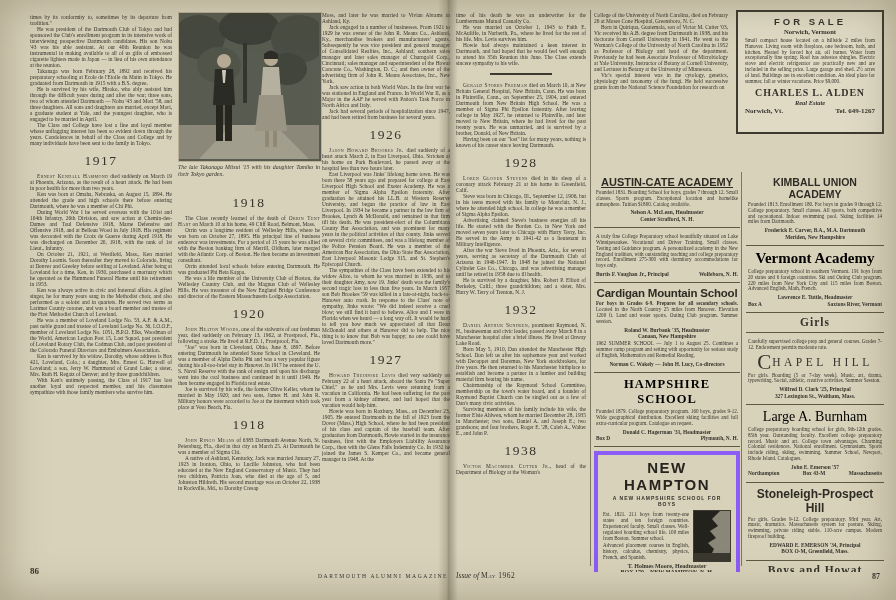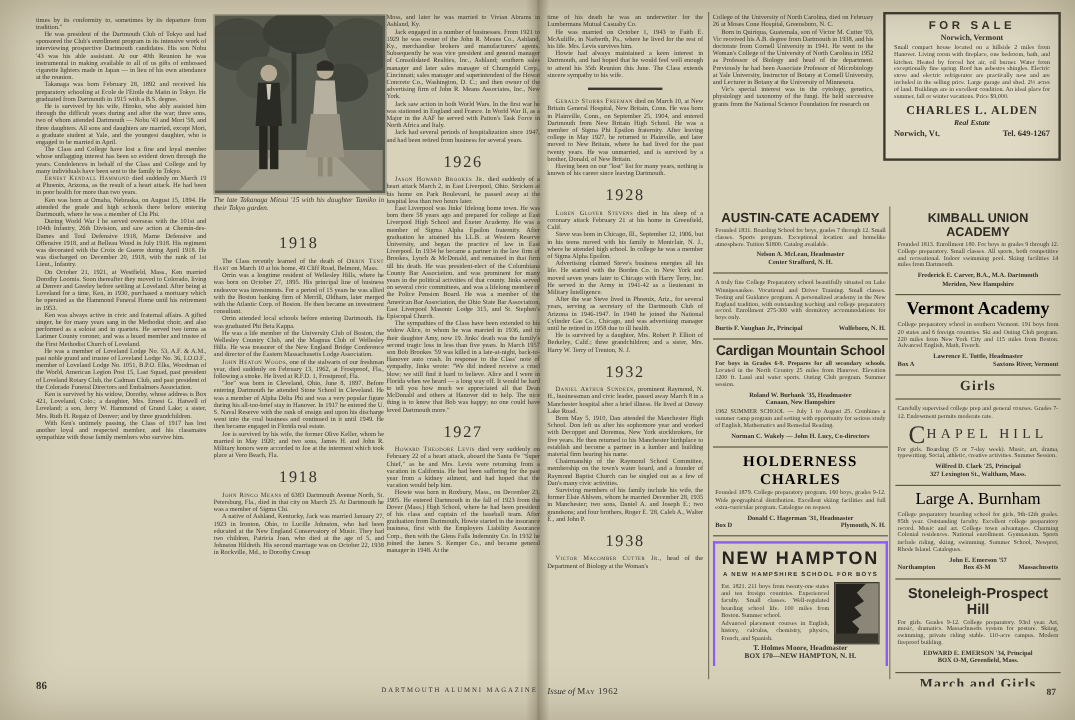--- a/index.html
+++ b/index.html
@@ -60,38 +60,39 @@
   .ad-title-serif{font-weight:bold;text-align:center;color:#000000;}
   .ad-body{font-size:5.1px;line-height:5.8px;text-align:justify;margin:2px 0;}
   .ad-head{font-size:5.4px;font-weight:bold;text-align:center;line-height:6.4px;}
   .ad-row{display:flex;justify-content:space-between;font-size:5.4px;font-weight:bold;line-height:6.4px;}
   .sec-head{font-size:11.5px;font-weight:bold;text-align:center;padding:3px 0 4px;border-bottom:1px solid #5d5942;letter-spacing:1px;}
   .brew-top{display:flex;align-items:flex-start;justify-content:space-between;}
   .brew-founded{font-size:4.8px;line-height:5.2px;text-align:right;font-weight:bold;}
   .chapel-logo{display:flex;align-items:center;justify-content:center;margin:2px 0 1px;}
   .chapel-logo .bigc{font-size:21px;line-height:18px;font-weight:400;}
   .chapel-logo .restc{font-size:11.5px;letter-spacing:3.5px;margin-left:1px;}
-  .nh-box{border:2px solid #8b5cf6;padding:4px 5px;margin-top:4px;}
+  .nh-box{border:4px solid #8b5cf6;padding:4px 5px;margin-top:4px;}
   .nh-title{font-family:"Liberation Sans","DejaVu Sans",sans-serif;font-weight:bold;font-size:15px;letter-spacing:1.5px;text-align:center;color:#26241e;}
   .nh-sub{font-family:"Liberation Sans","DejaVu Sans",sans-serif;font-size:5px;letter-spacing:1px;text-align:center;margin:2px 0 3px;font-weight:bold;}
   .nh-flex{display:flex;gap:4px;}
   .nh-flex .ad-body{flex:1;}
   .nh-img{width:36px;height:50px;flex:0 0 36px;border:1px solid #3d3a30;}
 </style>
 </head>
 <body>
 
 <div class="page" id="page-left">
 
   <div class="col" style="left:30px;top:14px;width:142px;height:548px;">
       <p class="body-p ni">times by its conformity to, sometimes by its departure from tradition."</p>
       <p class="body-p">He was president of the Dartmouth Club of Tokyo and had sponsored the Club's enrollment program in its intensive work of interviewing prospective Dartmouth candidates. His son Nobu '43 was his able assistant. At our 40th Reunion he was instrumental in making available to all of us gifts of embossed cigarette lighters made in Japan — in lieu of his own attendance at the reunion.</p>
       <p class="body-p">Takanaga was born February 28, 1892 and received his preparatory schooling at Ecole de l'Etoile du Matin in Tokyo. He graduated from Dartmouth in 1915 with a B.S. degree.</p>
       <p class="body-p">He is survived by his wife, Hiroko, who ably assisted him through the difficult years during and after the war; three sons, two of whom attended Dartmouth — Nobu '43 and Mori '58, and three daughters. All sons and daughters are married, except Mori, a graduate student at Yale, and the youngest daughter, who is engaged to be married in April.</p>
       <p class="body-p">The Class and College have lost a fine and loyal member whose unflagging interest has been so evident down through the years. Condolences in behalf of the Class and College and by many individuals have been sent to the family in Tokyo.</p>
+      <div class="year-h">1917</div>
       <p class="body-p"><span></span><span class="sc">Ernest Kendall Hammond</span><span> died suddenly on March 19 at Phoenix, Arizona, as the result of a heart attack. He had been in poor health for more than two years.</span></p>
       <p class="body-p">Ken was born at Omaha, Nebraska, on August 15, 1894. He attended the grade and high schools there before entering Dartmouth, where he was a member of Chi Phi.</p>
       <p class="body-p">During World War I he served overseas with the 101st and 104th Infantry, 26th Division, and saw action at Chemin-des-Dames and Toul Defensive 1918, Marne Defensive and Offensive 1918, and at Belleau Wood in July 1918. His regiment was decorated with the Croix de Guerre during April 1918. He was discharged on December 20, 1918, with the rank of 1st Lieut., Infantry.</p>
       <p class="body-p">On October 21, 1921, at Westfield, Mass., Ken married Dorothy Loomis. Soon thereafter they moved to Colorado, living at Denver and Greeley before settling at Loveland. After being at Loveland for a time, Ken, in 1930, purchased a mortuary which he operated as the Hammond Funeral Home until his retirement in 1953.</p>
       <p class="body-p">Ken was always active in civic and fraternal affairs. A gifted singer, he for many years sang in the Methodist choir, and also performed as a soloist and in quartets. He served two terms as Larimer County coroner, and was a board member and trustee of the First Methodist Church of Loveland.</p>
       <p class="body-p">He was a member of Loveland Lodge No. 53, A.F. &amp; A.M., past noble grand and trustee of Loveland Lodge No. 36, I.O.O.F., member of Loveland Lodge No. 1051, B.P.O. Elks, Woodman of the World, American Legion Post 15, Last Squad, past president of Loveland Rotary Club, the Cadman Club, and past president of the Colorado Funeral Directors and Embalmers Association.</p>
       <p class="body-p">Ken is survived by his widow, Dorothy, whose address is Box 421, Loveland, Colo.; a daughter, Mrs. Ernest G. Hatwell of Loveland; a son, Jerry W. Hammond of Grand Lake; a sister, Mrs. Ruth H. Regatz of Denver; and by three grandchildren.</p>
       <p class="body-p">With Ken's untimely passing, the Class of 1917 has lost another loyal and respected member, and his classmates sympathize with those family members who survive him.</p>
     </div>
 
@@ -122,20 +123,21 @@
     </svg>
   </div>
   <div class="photo-caption">The late Takanaga Mitsui '15 with his daughter Tamiko in their Tokyo garden.</div>
 
   <div class="col" style="left:178px;top:188px;width:142px;height:374px;">
       <div class="year-h">1918</div>
       <p class="body-p"><span>The Class recently learned of the death of </span><span class="sc">Orrin Tent Hart</span><span> on March 10 at his home, 49 Cliff Road, Belmont, Mass.</span></p>
       <p class="body-p">Orrin was a longtime resident of Wellesley Hills, where he was born on October 27, 1895. His principal line of business endeavor was investments. For a period of 15 years he was allied with the Boston banking firm of Merrill, Oldham, later merged with the Atlantic Corp. of Boston. He then became an investment consultant.</p>
       <p class="body-p">Orrin attended local schools before entering Dartmouth. He was graduated Phi Beta Kappa.</p>
       <p class="body-p">He was a life member of the University Club of Boston, the Wellesley Country Club, and the Magnus Club of Wellesley Hills. He was treasurer of the New England Bridge Conference and director of the Eastern Massachusetts Lodge Association.</p>
+      <div class="year-h">1920</div>
       <p class="body-p"><span></span><span class="sc">John Heaton Woods</span><span>, one of the stalwarts of our freshman year, died suddenly on February 13, 1962, at Frostproof, Fla., following a stroke. He lived at R.F.D. 1, Frostproof, Fla.</span></p>
       <p class="body-p">"Joe" was born in Cleveland, Ohio, June 8, 1897. Before entering Dartmouth he attended Stone School in Cleveland. He was a member of Alpha Delta Phi and was a very popular figure during his all-too-brief stay in Hanover. In 1917 he entered the U. S. Naval Reserve with the rank of ensign and upon his discharge went into the coal business and continued in it until 1949. He then became engaged in Florida real estate.</p>
       <p class="body-p">Joe is survived by his wife, the former Olive Keller, whom he married in May 1920; and two sons, James H. and John R. Military honors were accorded to Joe at the interment which took place at Vero Beach, Fla.</p>
       <div class="year-h">1918</div>
       <p class="body-p"><span></span><span class="sc">John Ringo Means</span><span> of 6383 Dartmouth Avenue North, St. Petersburg, Fla., died in that city on March 25. At Dartmouth he was a member of Sigma Chi.</span></p>
       <p class="body-p">A native of Ashland, Kentucky, Jack was married January 27, 1923 in Ironton, Ohio, to Lucille Johnston, who had been educated at the New England Conservatory of Music. They had two children, Patricia Joan, who died at the age of 5, and Johnston Hildreth. His second marriage was on October 22, 1938 in Rockville, Md., to Dorothy Cresap</p>
     </div>
 
   <div class="col" style="left:322px;top:12px;width:128px;height:552px;">
       <p class="body-p ni">Moss, and later he was married to Vivian Abrams in Ashland, Ky.</p>
@@ -197,42 +199,42 @@
       <span>Norwich, Vt.</span>
       <span>Tel. 649-1267</span>
     </div>
   </div>
 
 
   <div class="vrule" style="left:293px;top:172px;height:394px;"></div>
 
   <div class="ads" id="ads-left">
     <div class="ad">
-      <div class="ad-title-sans" style="font-size:11px;">AUSTIN-CATE ACADEMY</div>
+      <div class="ad-title-sans" style="font-size:11px;text-decoration:underline;">AUSTIN-CATE ACADEMY</div>
       <p class="ad-body">Founded 1831. Boarding School for boys, grades 7 through 12. Small classes. Sports program. Exceptional location and homelike atmosphere. Tuition $1800. Catalog available.</p>
       <div class="ad-head">Nelson A. McLean, Headmaster</div>
       <div class="ad-head">Center Strafford, N. H.</div>
     </div>
     <div class="ad">
       <p class="ad-body">A truly fine College Preparatory school beautifully situated on Lake Winnipesaukee. Vocational and Driver Training. Small classes. Testing and Guidance program. A personalized academy in the New England tradition, with outstanding teaching and college preparatory record. Enrollment 275-300 with dormitory accommodations for boys only.</p>
       <div class="ad-row">
         <span>Burtis F. Vaughan Jr., Principal</span>
         <span>Wolfeboro, N. H.</span>
       </div>
     </div>
     <div class="ad">
       <div class="ad-title-sans" style="font-size:11.5px;letter-spacing:-0.2px;">Cardigan Mountain School</div>
       <p class="ad-body"><b>For boys in Grades 6-9. Prepares for all secondary schools.</b><span> Located in the North Country 25 miles from Hanover. Elevation 1200 ft. Land and water sports. Outing Club program. Summer session.</span></p>
       <div class="ad-head">Roland W. Burbank '35, Headmaster</div>
       <div class="ad-head">Canaan, New Hampshire</div>
       <p class="ad-body">1962 SUMMER SCHOOL — July 1 to August 25. Combines a summer camp program and setting with opportunity for serious study of English, Mathematics and Remedial Reading.</p>
       <div class="ad-head">Norman C. Wakely — John H. Lucy, Co-directors</div>
     </div>
     <div class="ad">
-      <div class="ad-title-serif" style="font-size:12.5px;letter-spacing:1px;">HOLDERNESS CHARLES</div>
+      <div class="ad-title-serif" style="font-size:12.5px;letter-spacing:1px;">HAMPSHIRE SCHOOL</div>
       <p class="ad-body">Founded 1879. College preparatory program. 160 boys, grades 9-12. Wide geographical distribution. Excellent skiing facilities and full extra-curricular program. Catalogue on request.</p>
       <div class="ad-head">Donald C. Hagerman '31, Headmaster</div>
       <div class="ad-row">
         <span>Box D</span>
         <span>Plymouth, N. H.</span>
       </div>
     </div>
     <div class="ad nh-box">
       <div class="nh-title">NEW HAMPTON</div>
       <div class="nh-sub">A NEW HAMPSHIRE SCHOOL FOR BOYS</div>
@@ -288,21 +290,21 @@
         <span>Box 43-M</span>
         <span>Massachusetts</span>
       </div>
     </div>
     <div class="ad">
       <div class="ad-title-sans" style="font-size:12px;">Stoneleigh-Prospect Hill</div>
       <p class="ad-body">For girls. Grades 9-12. College preparatory. 93rd year. Art, music, dramatics. Massachusetts system for posture. Skiing, swimming, private riding stable. 110-acre campus. Modern fireproof building.</p>
       <div class="ad-head">EDWARD E. EMERSON '34, Principal</div>
       <div class="ad-head">BOX O-M, Greenfield, Mass.</div>
     </div>
-    <div class="sec-head">March and Girls</div>
+    <div class="sec-head">Boys and Howat</div>
     <div class="ad">
       <div class="ad-title-serif" style="font-size:10.5px;letter-spacing:.5px;">RUMSEY HALL SCHOOL</div>
 
     </div>
   </div>
 
   <div class="issue-footer">
     <span class="it">Issue of</span>
     <span class="scaps">May 1962</span>
   </div>

